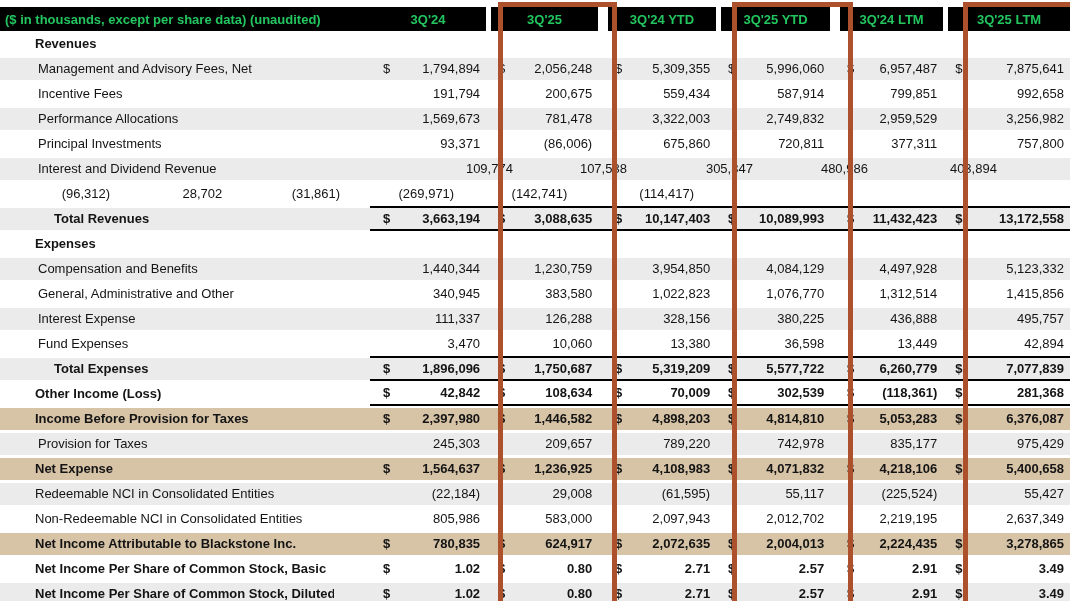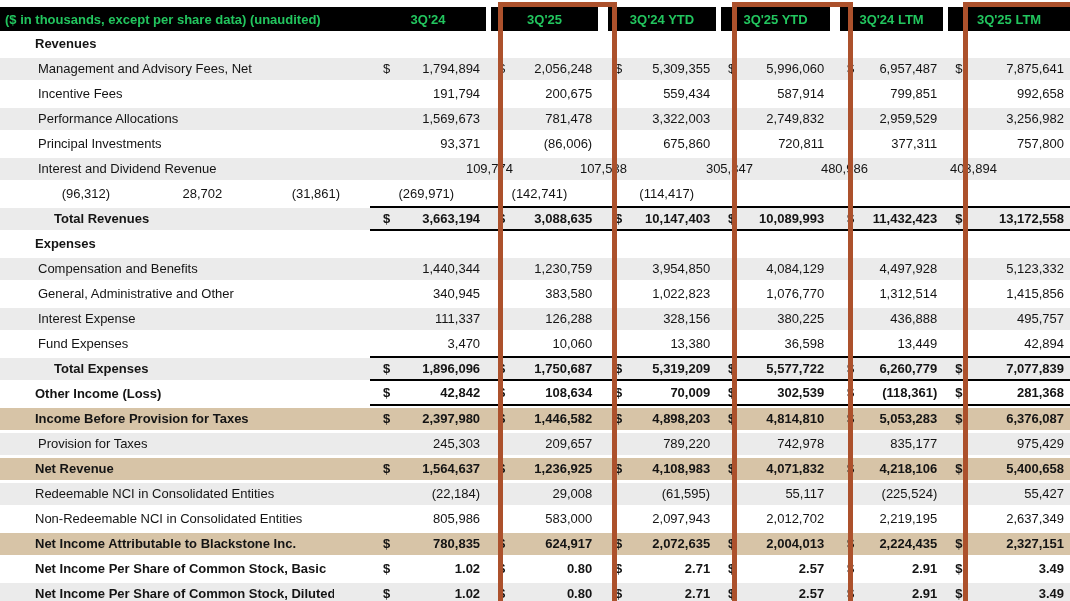--- a/index.html
+++ b/index.html
@@ -597,21 +597,21 @@
             <span class="val">835,177</span>
           </div>
           <div class="sp5"></div>
           <div class="vcell w5">
             <span class="ds"></span>
             <span class="val">975,429</span>
           </div>
         </div>
       </div>
       <div class="trow bold bg-tan hairline">
-        <div class="cell label ind0">Net Revenue</div>
+        <div class="cell label ind0">Net Expense</div>
         <div class="num-area">
           <div class="vcell w0">
             <span class="ds">$</span>
             <span class="val">1,564,637</span>
           </div>
           <div class="sp5"></div>
           <div class="vcell w1">
             <span class="ds">$</span>
             <span class="val">1,236,925</span>
           </div>
@@ -728,21 +728,21 @@
             <span class="val">2,004,013</span>
           </div>
           <div class="sp10"></div>
           <div class="vcell w4">
             <span class="ds">$</span>
             <span class="val">2,224,435</span>
           </div>
           <div class="sp5"></div>
           <div class="vcell w5">
             <span class="ds">$</span>
-            <span class="val">2,327,151</span>
+            <span class="val">3,278,865</span>
           </div>
         </div>
       </div>
       <div class="trow bold">
         <div class="cell label ind0">Net Income Per Share of Common Stock, Basic</div>
         <div class="num-area">
           <div class="vcell w0">
             <span class="ds">$</span>
             <span class="val">1.02</span>
           </div>

